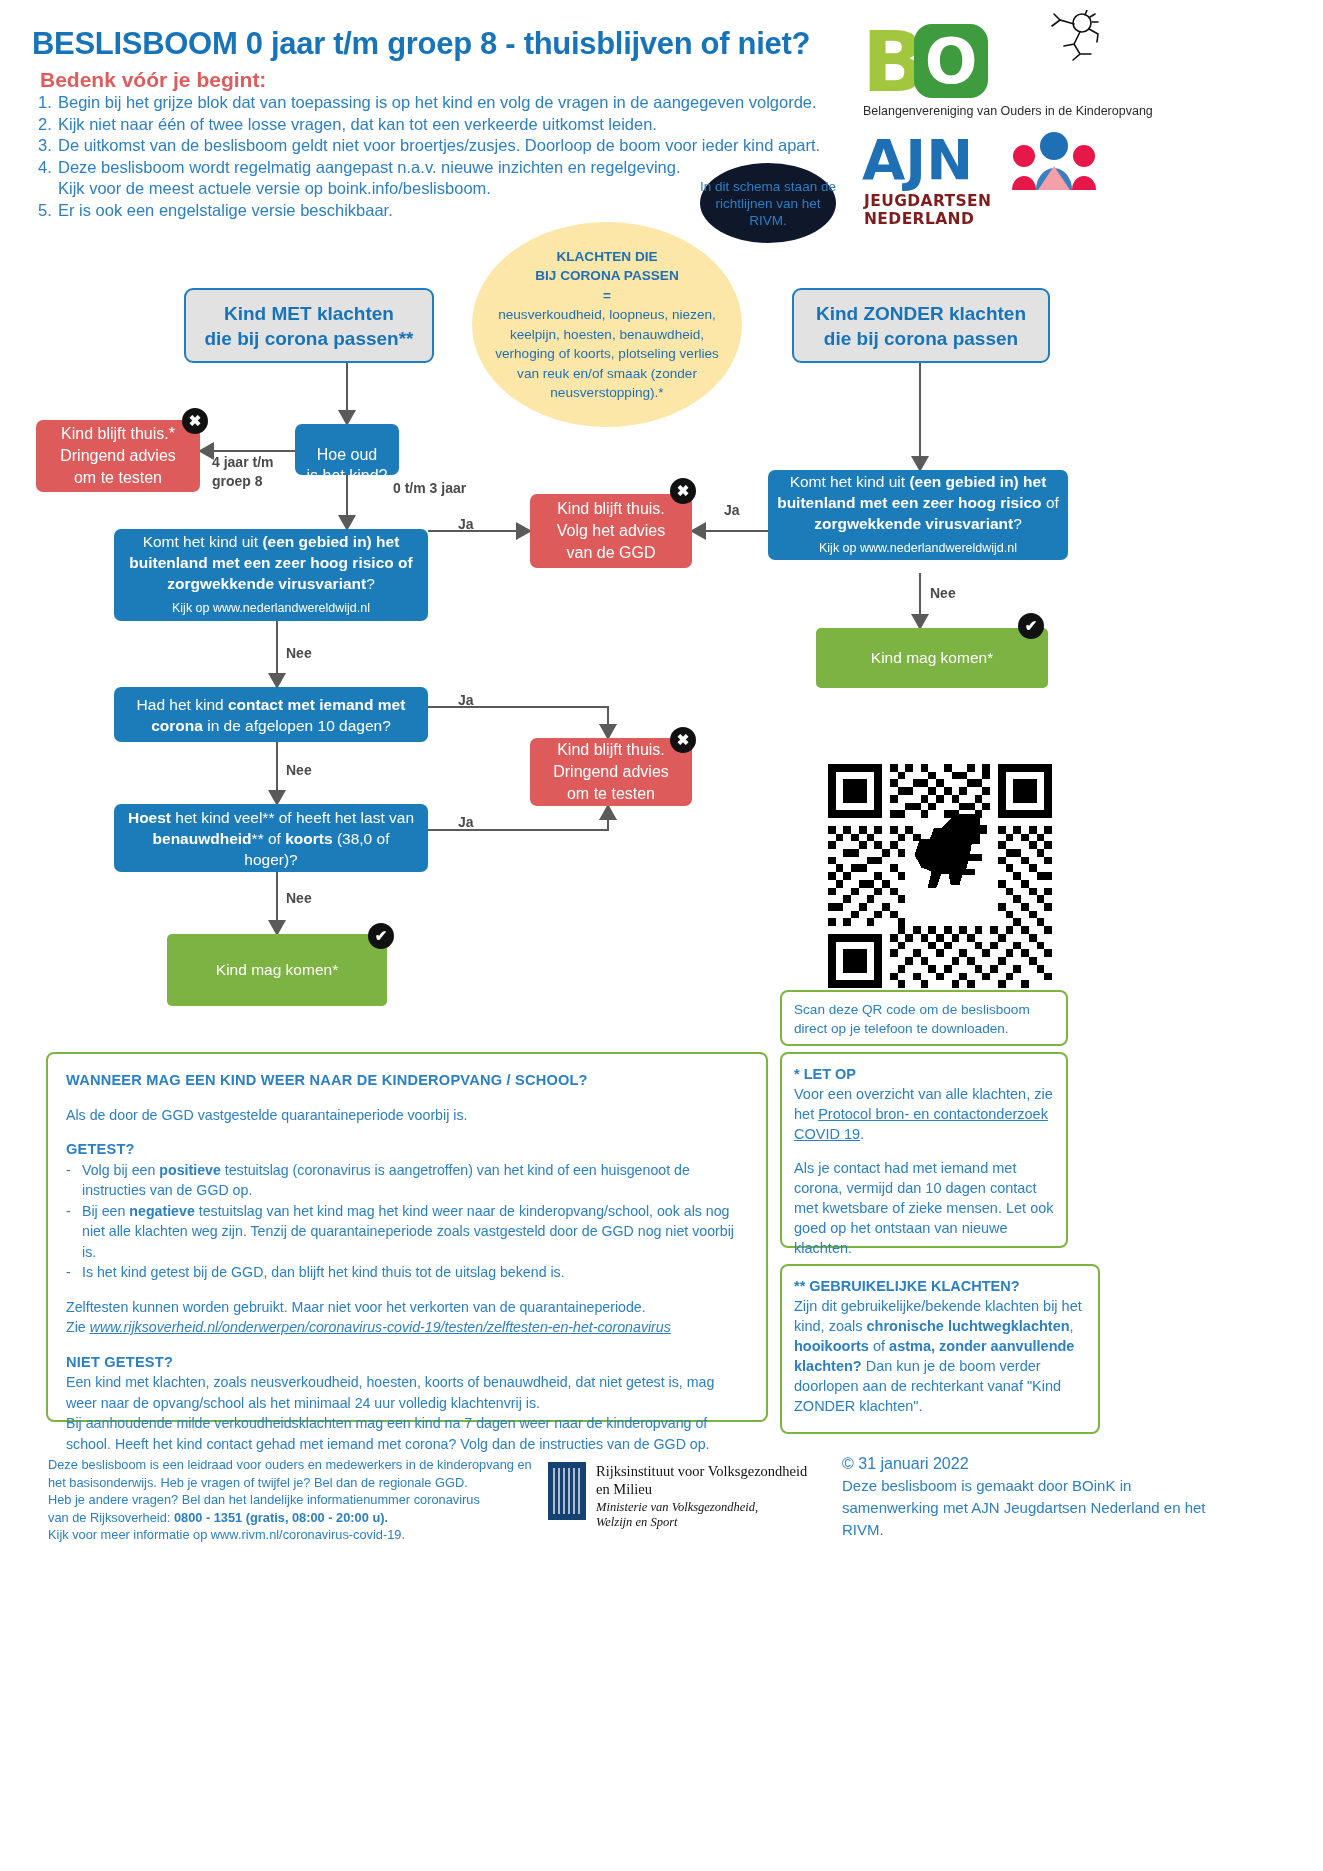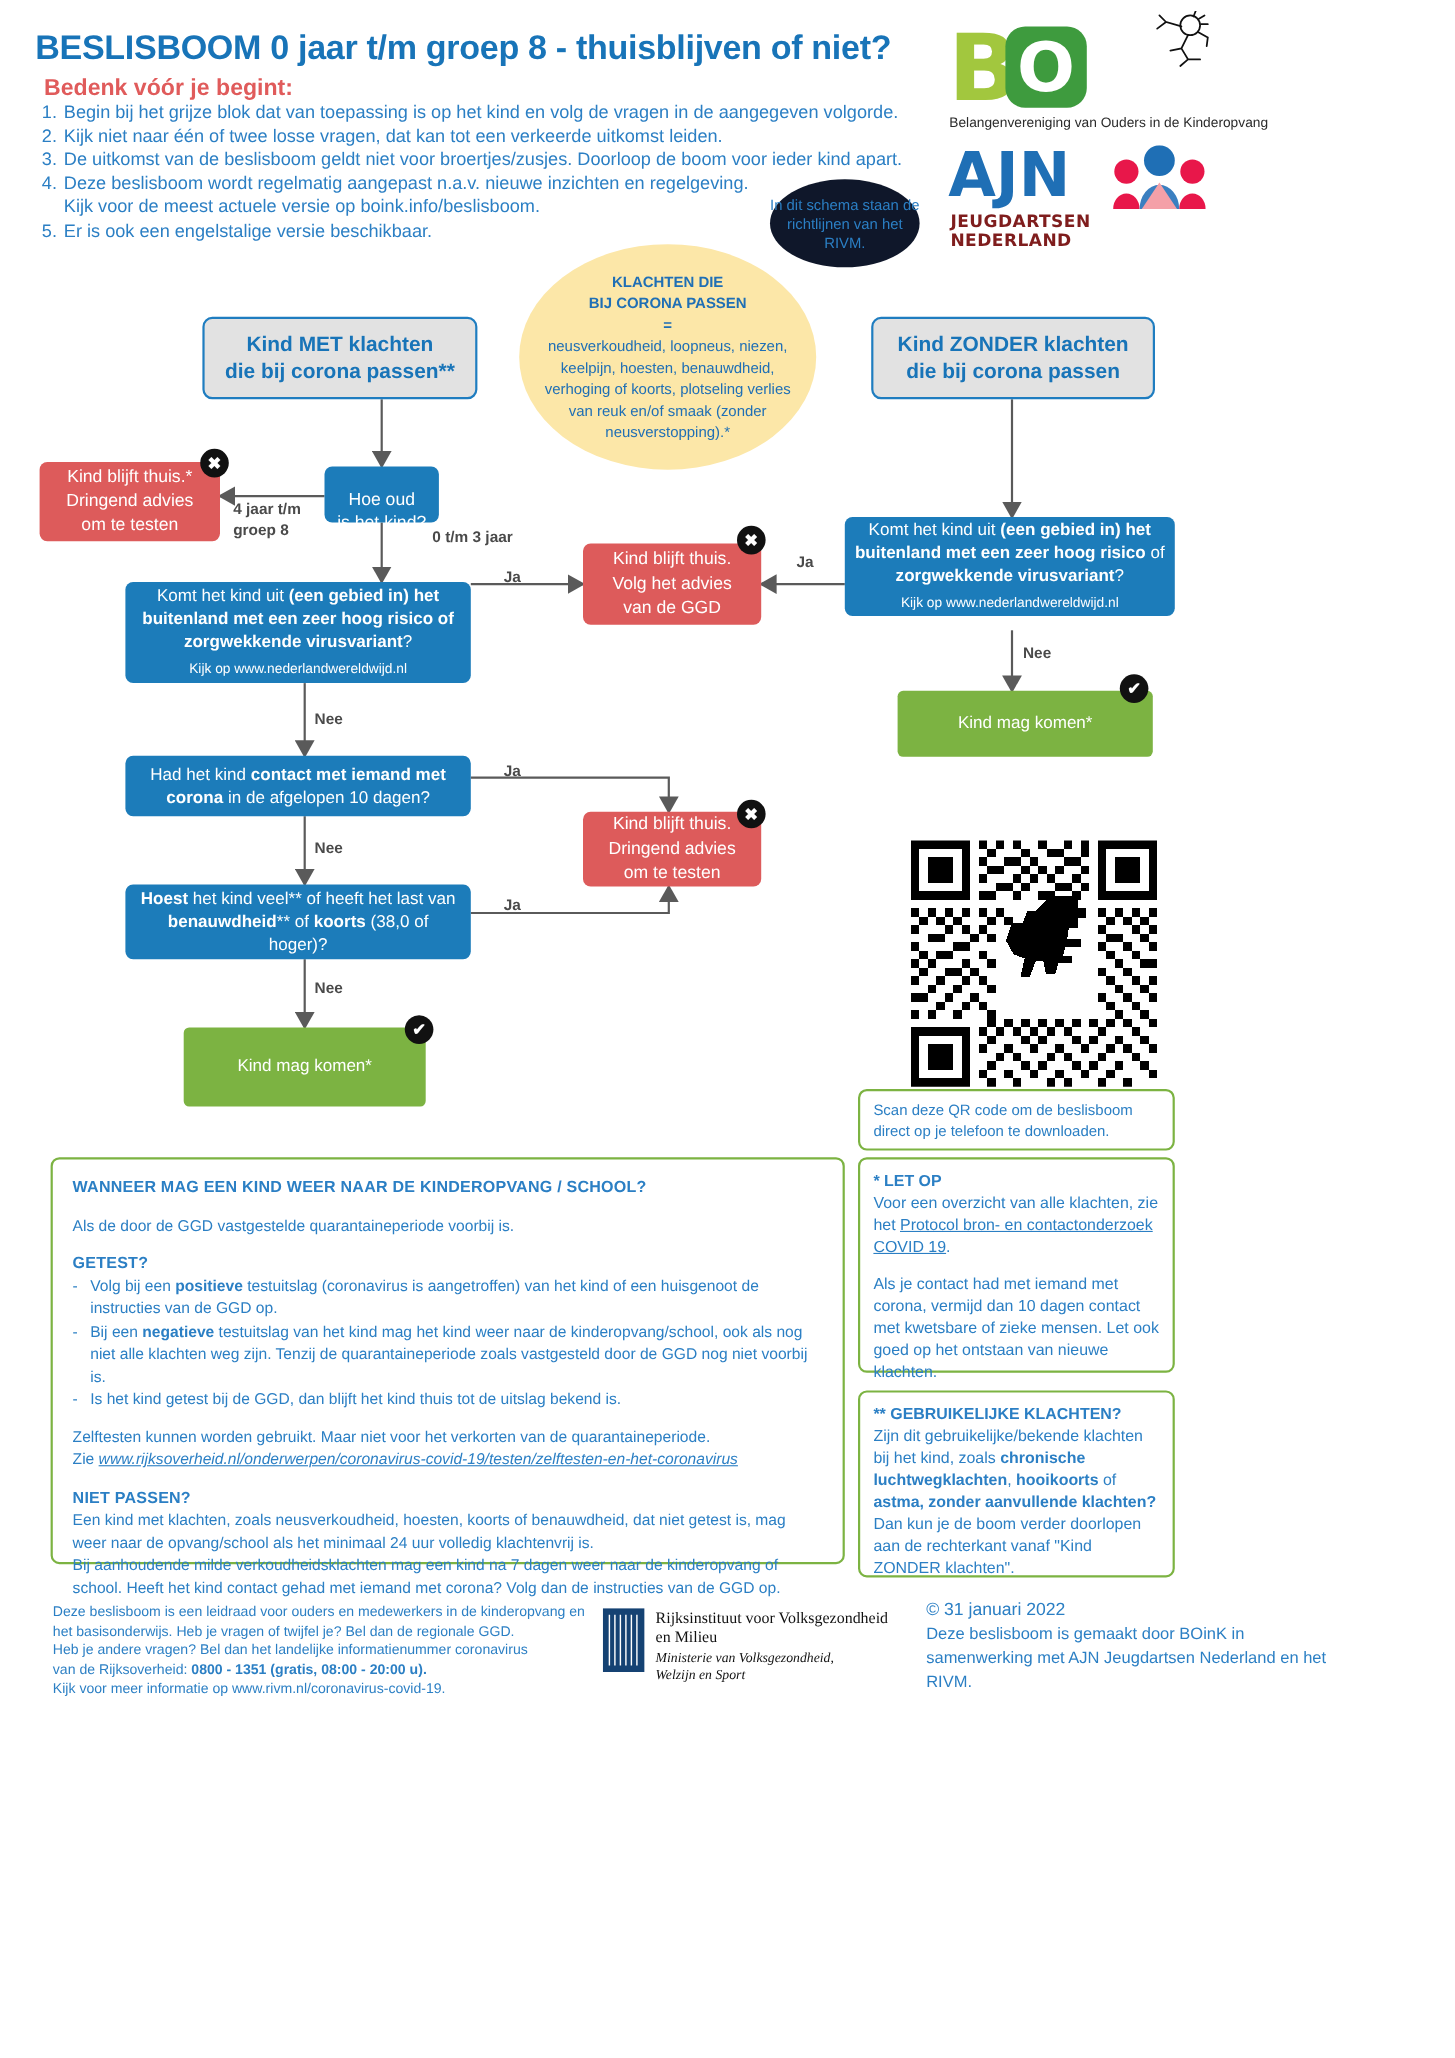--- a/index.html
+++ b/index.html
@@ -55,21 +55,21 @@
   #box-wanneer{left:46px;top:1052px;width:722px;height:370px;padding:16px 18px;font-size:14.2px;line-height:20.5px;}
   #box-wanneer .hd{font-weight:bold;font-size:14.6px;letter-spacing:.2px;}
   #box-wanneer .bullet{display:flex;}
   #box-wanneer .bullet .d{width:16px;flex:none;}
   #box-wanneer .sp{height:14px;}
   .ital-link{font-style:italic;text-decoration:underline;}
   #box-qrnote{left:780px;top:990px;width:288px;height:56px;padding:9px 12px;font-size:13.6px;line-height:18.5px;}
   #box-letop{left:780px;top:1052px;width:288px;height:196px;padding:10px 12px;font-size:14.5px;line-height:20px;}
   #box-letop .hd{font-weight:bold;}
   #box-letop u{text-decoration:underline;}
-  #box-gebr{left:780px;top:1264px;width:288px;height:170px;padding:10px 12px;font-size:14.5px;line-height:20px;}
+  #box-gebr{left:780px;top:1264px;width:320px;height:170px;padding:10px 12px;font-size:14.5px;line-height:20px;}
   #box-gebr .hd{font-weight:bold;}
   
   #foot-left{left:48px;top:1456px;width:500px;font-size:12.8px;line-height:17.5px;color:#2b7fc4;}
   #rivm-logo{left:548px;top:1460px;width:300px;height:78px;}
   #rivm-logo .nl{position:absolute;left:0;top:2px;width:38px;height:58px;}
   #rivm-logo .t1{position:absolute;left:48px;top:2px;font-size:14.5px;line-height:18px;color:#111;font-family:"Liberation Serif",serif;}
   #rivm-logo .t2{position:absolute;left:48px;top:40px;font-size:12.5px;line-height:15px;color:#111;font-style:italic;font-family:"Liberation Serif",serif;}
   #foot-right{left:842px;top:1453px;width:380px;font-size:15px;line-height:22px;color:#2b7fc4;}
   #foot-right .c{font-size:16px;}
 </style>
@@ -496,21 +496,21 @@
       <span>Bij een <b>negatieve</b> testuitslag van het kind mag het kind weer naar de kinderopvang/school, ook als nog niet alle klachten weg zijn. Tenzij de quarantaineperiode zoals vastgesteld door de GGD nog niet voorbij is.</span>
     </div>
   <div class="bullet">
       <span class="d">-</span>
       <span>Is het kind getest bij de GGD, dan blijft het kind thuis tot de uitslag bekend is.</span>
     </div>
   <div class="sp"></div>
   <div>Zelftesten kunnen worden gebruikt. Maar niet voor het verkorten van de quarantaineperiode.</div>
   <div><span>Zie </span><span class="ital-link">www.rijksoverheid.nl/onderwerpen/coronavirus-covid-19/testen/zelftesten-en-het-coronavirus</span></div>
   <div class="sp"></div>
-  <div class="hd">NIET PASSEN?</div>
+  <div class="hd">NIET GETEST?</div>
   <div style="white-space:pre-line;">Een kind met klachten, zoals neusverkoudheid, hoesten, koorts of benauwdheid, dat niet getest is, mag weer naar de opvang/school als het minimaal 24 uur volledig klachtenvrij is.
 Bij aanhoudende milde verkoudheidsklachten mag een kind na 7 dagen weer naar de kinderopvang of school. Heeft het kind contact gehad met iemand met corona? Volg dan de instructies van de GGD op.</div>
 </div>
 
 <div class="infobox" id="box-letop">
   <div class="hd">* LET OP</div>
   <div><span>Voor een overzicht van alle klachten, zie het </span><u>Protocol bron- en contactonderzoek COVID 19</u><span>.</span></div>
   <div style="height:14px;"></div>
   <div>Als je contact had met iemand met corona, vermijd dan 10 dagen contact met kwetsbare of zieke mensen. Let ook goed op het ontstaan van nieuwe klachten.</div>
 </div>

